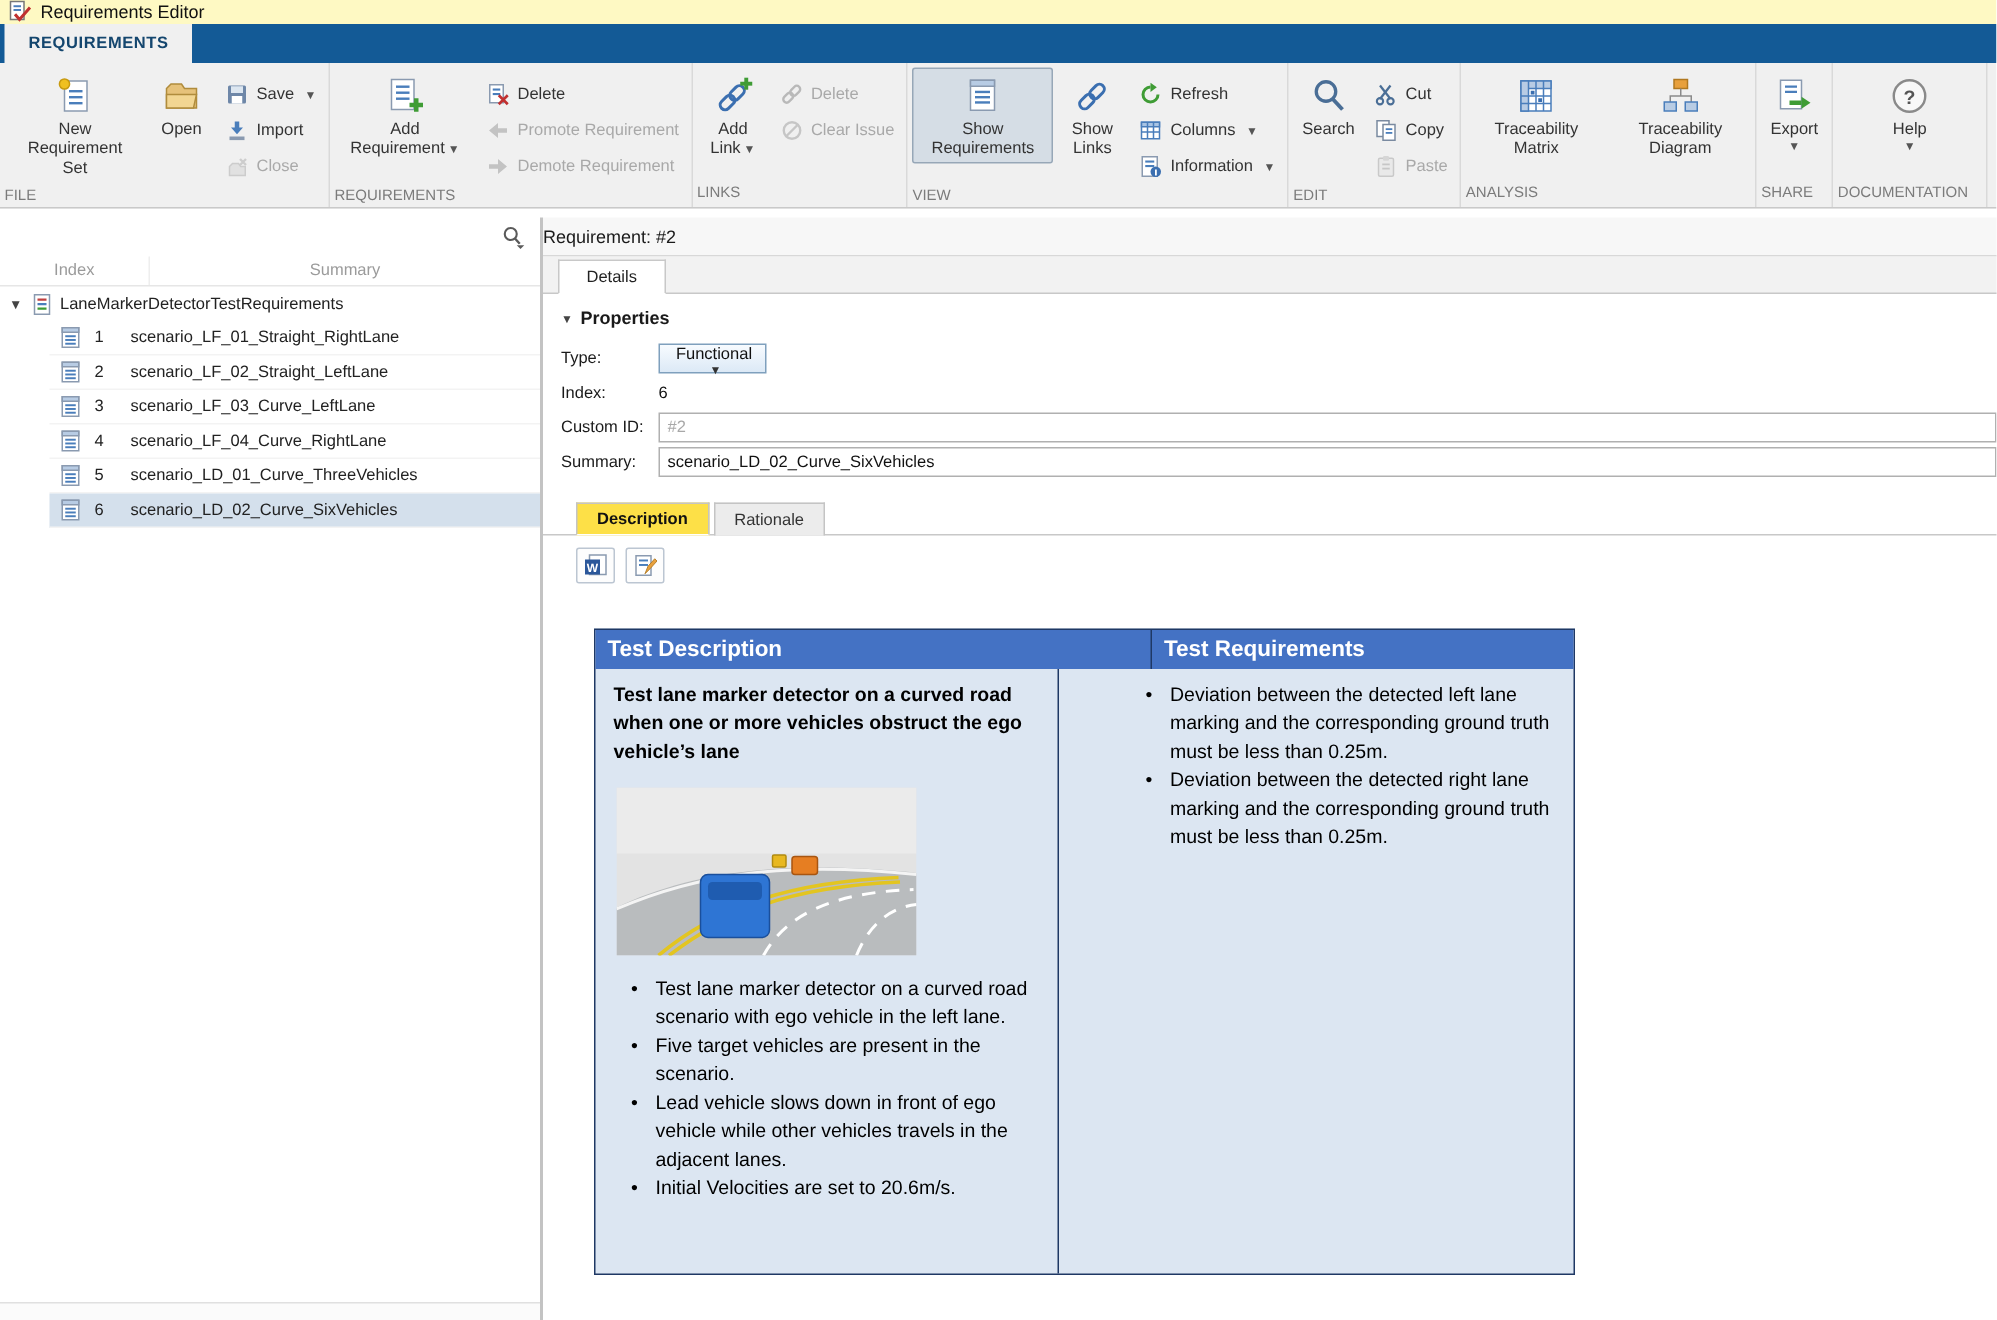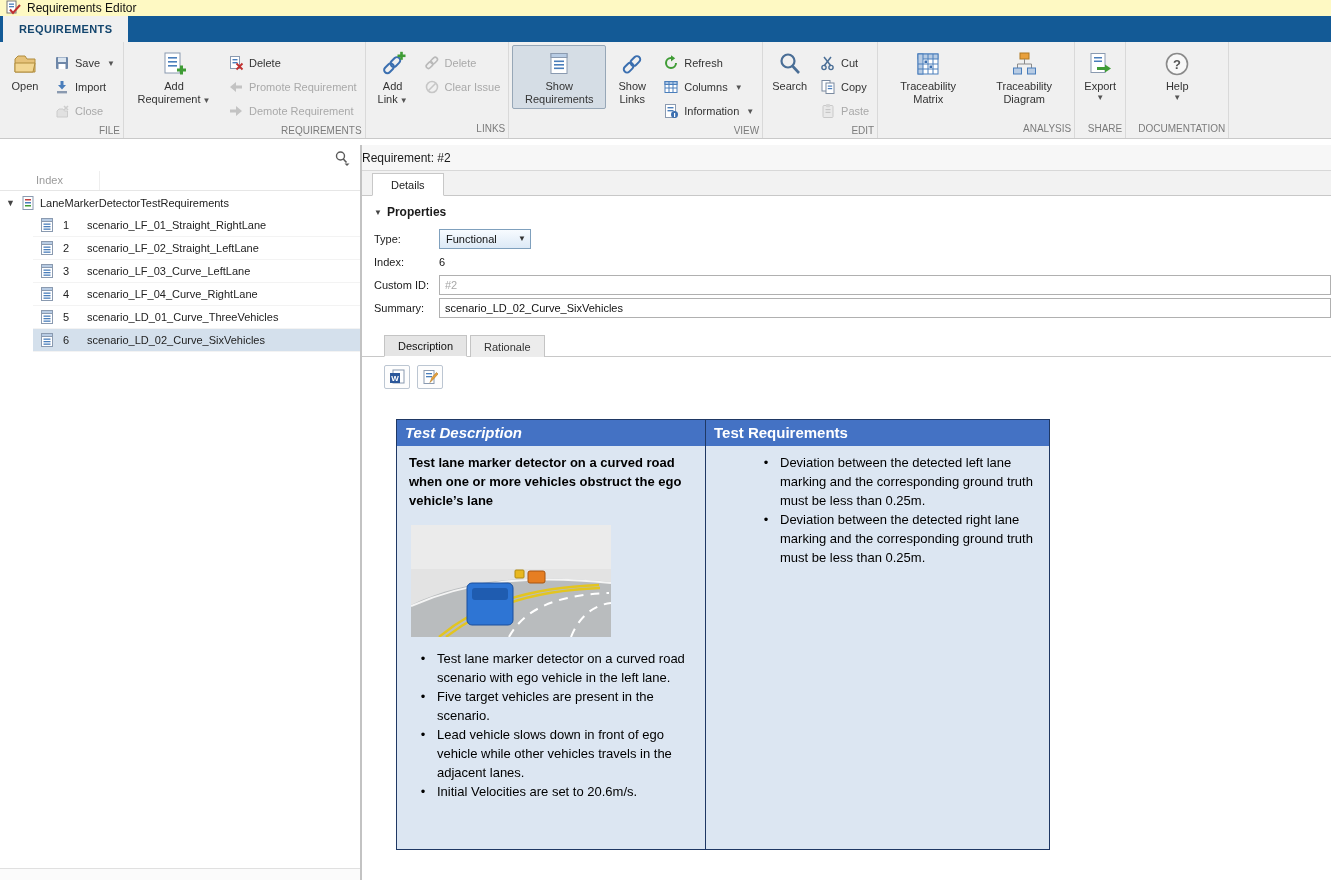--- a/index.html
+++ b/index.html
@@ -12,21 +12,21 @@
 
   
   .tabrow { height:26px; background:#135a96; display:flex; align-items:stretch; }
   .main-tab { margin-left:3px; background:#f0f0f0; color:#14466e; font-weight:bold; font-size:11px;
     letter-spacing:.4px; display:flex; align-items:center; padding:0 16px; }
 
   
   .ribbon { height:97px; background:#f0f0f0; border-bottom:1px solid #c9c9c9; display:flex; }
   .rgroup { display:flex; flex-direction:column; border-right:1px solid #d9d9d9; padding:0 3px; }
   .ritems { flex:1; display:flex; align-items:flex-start; gap:2px; padding-top:3px; }
-  .glabel { height:17px; line-height:16px; text-align:right; font-size:10px; color:#7b7b7b; }
+  .glabel { height:17px; line-height:16px; text-align:left; font-size:10px; color:#7b7b7b; }
   .rfill { flex:1; }
 
   .bigbtn { display:flex; flex-direction:column; align-items:center; padding:5px 5px 2px; min-width:44px;
     max-width:94px; border:1px solid transparent; border-radius:2px; cursor:default; }
   .bigbtn.narrow { max-width:48px; }
   .bigbtn.selected { background:#d5dde5; border-color:#97a7b7; }
   .icon24 { width:26px; height:26px; margin-bottom:3px; }
   .blabel { font-size:11px; line-height:13px; text-align:center; color:#333; }
   .arr { font-size:8px; color:#555; margin-left:2px; }
   .arr-below { font-size:8px; color:#555; line-height:10px; }
@@ -67,43 +67,43 @@
   .details-tabstrip { height:25px; background:#f2f2f2; border-bottom:1px solid #c8c8c8; display:flex;
     align-items:flex-end; padding-left:10px; }
   .details-tab { background:#fff; border:1px solid #c8c8c8; border-bottom:1px solid #fff; margin-bottom:-1px;
     height:23px; display:flex; align-items:center; padding:0 18px; font-size:11px; color:#222; }
   .details-content { flex:1; padding:9px 0 0 12px; position:relative; overflow:hidden; }
 
   .props-header { display:flex; align-items:center; gap:5px; font-size:12px; font-weight:bold; color:#1a1a1a; margin-bottom:8px; }
   .caret { font-size:8px; color:#444; }
   .field-row { display:flex; align-items:center; height:23px; }
   .field-label { width:65px; color:#1a1a1a; }
-  .combo { width:92px; height:20px; border:1px solid #7fa0bd; background:linear-gradient(#f7fbff,#dce9f6);
-    display:flex; align-items:center; padding:0 4px 0 6px; }
+  .combo { width:72px; height:20px; border:1px solid #7fa0bd; background:linear-gradient(#f7fbff,#dce9f6);
+    display:flex; align-items:center; padding:0 4px 0 6px;flex-direction:column; }
   .combo .ctext { flex:1; color:#111; }
   .combo .arr { font-size:8px; color:#333; }
   .plain-value { color:#111; }
   .txtinput { flex:1; height:20px; border:1px solid #b0b0b0; background:#fff; font-family:inherit;
     font-size:11px; color:#111; padding:0 5px; outline:none; }
   .txtinput::placeholder { color:#a8a8a8; }
 
   .dtabs { display:flex; margin:16px 0 0 10px; position:relative; }
   .dtabs::after { content:""; position:absolute; left:-22px; right:-1000px; bottom:0; border-bottom:1px solid #c8c8c8; }
   .dtab { height:22px; display:flex; align-items:center; padding:0 13px; font-size:11px; border:1px solid #c4c4c4;
     position:relative; z-index:1; }
-  .dtab.active { background:#e5e5e5; border-bottom:1px solid #fff; color:#111; }
+  .dtab.active { background:#fde047; border-bottom:1px solid #fff; color:#111;font-weight:bold; }
   .dtab.inactive { background:#ececec; margin-left:3px; color:#333; border-bottom:none; }
   .desc-toolbar { display:flex; gap:7px; margin:8px 0 0 10px; }
   .tool-btn { width:26px; height:24px; border:1px solid #bcc6d2; background:#fdfdfd; border-radius:2px;
     display:flex; align-items:center; justify-content:center; }
 
   
   .doc-table { margin:30px 0 0 22px; width:654px; border:1.5px solid #1f3864; background:#dce6f2; }
   .dt-header { display:flex; background:#4472c4; color:#fff; font-weight:bold; font-size:15px; }
-  .dt-h1 { width:309px; padding:4px 8px 5px; border-right:1.5px solid #1f3864;font-style:italic; }
+  .dt-h1 { width:371px; padding:4px 8px 5px; border-right:1.5px solid #1f3864; }
   .dt-h2 { flex:1; padding:4px 8px 5px; }
   .dt-body { display:flex; min-height:403px;gap:38px; }
   .dt-c1 { width:309px; border-right:1.5px solid #1f3864; padding:7px 8px 10px 12px; }
   .dt-c2 { flex:1; padding:7px 10px 10px 8px; }
   .intro { font-weight:bold; font-size:13px; line-height:19px; color:#000; }
   .scen-img { margin:15px 0 12px 2px; width:200px; height:112px; display:block; }
   .bullets { font-size:13px; line-height:19px; color:#000; }
   .bullet { display:flex; margin-bottom:0; }
   .bullet .dot { width:28px; text-align:center; flex:none; }
   .bullet .btext { flex:1; }
@@ -122,20 +122,30 @@
 </div>
 
 <div class="tabrow">
   <div class="main-tab">REQUIREMENTS</div>
 </div>
 
 <div class="ribbon">
 
   <div class="rgroup">
     <div class="ritems">
+      <div class="bigbtn">
+        <svg class="icon24" viewBox="0 0 26 26">
+          <rect x="6" y="3" width="15" height="20" fill="#fff" stroke="#8a9ab0"></rect>
+          <rect x="9" y="9" width="9" height="1.6" fill="#4a7ebb"></rect>
+          <rect x="9" y="13" width="9" height="1.6" fill="#4a7ebb"></rect>
+          <rect x="9" y="17" width="9" height="1.6" fill="#4a7ebb"></rect>
+          <circle cx="6" cy="5" r="3.4" fill="#f0c020" stroke="#c89a10"></circle>
+        </svg>
+        <span class="blabel">New Requirement Set</span>
+      </div>
       <div class="bigbtn narrow">
         <svg class="icon24" viewBox="0 0 26 26">
           <path d="M3 8 l3 -3 h7 l2 3 h8 v13 H3 Z" fill="#e6c27a" stroke="#b08c3c"></path>
           <path d="M3 12 h20 l-2 9 H3 Z" fill="#f2d692" stroke="#b08c3c"></path>
         </svg>
         <span class="blabel">Open</span>
       </div>
       <div class="smallcol">
         <div class="smallbtn">
           <svg class="icon16" viewBox="0 0 16 16">
@@ -408,20 +418,21 @@
       <div class="tree-filter-btn">
         <svg width="16" height="16" viewBox="0 0 16 16">
           <circle cx="6.5" cy="6" r="4" fill="none" stroke="#5a5a5a" stroke-width="1.4"></circle>
           <line x1="9.3" y1="9" x2="12.5" y2="12.5" stroke="#5a5a5a" stroke-width="1.6"></line>
           <polygon points="10.5,13.5 15.5,13.5 13,16" fill="#5a5a5a"></polygon>
         </svg>
       </div>
     </div>
     <div class="tree-header">
       <div class="th-index">Index</div>
+      <div class="th-summary">Summary</div>
     </div>
     <div class="tree-rows">
       <div class="troot">
         <span class="expander">▼</span>
         <svg class="icon16" width="16" height="16" viewBox="0 0 16 16">
           <rect x="3" y="1.5" width="10" height="13" fill="#fff" stroke="#8a9ab0"></rect>
           <rect x="5" y="4" width="6" height="1.5" fill="#c04040"></rect>
           <rect x="5" y="7" width="6" height="1.5" fill="#4a7ebb"></rect>
           <rect x="5" y="10" width="6" height="1.5" fill="#3f9c35"></rect>
         </svg>

